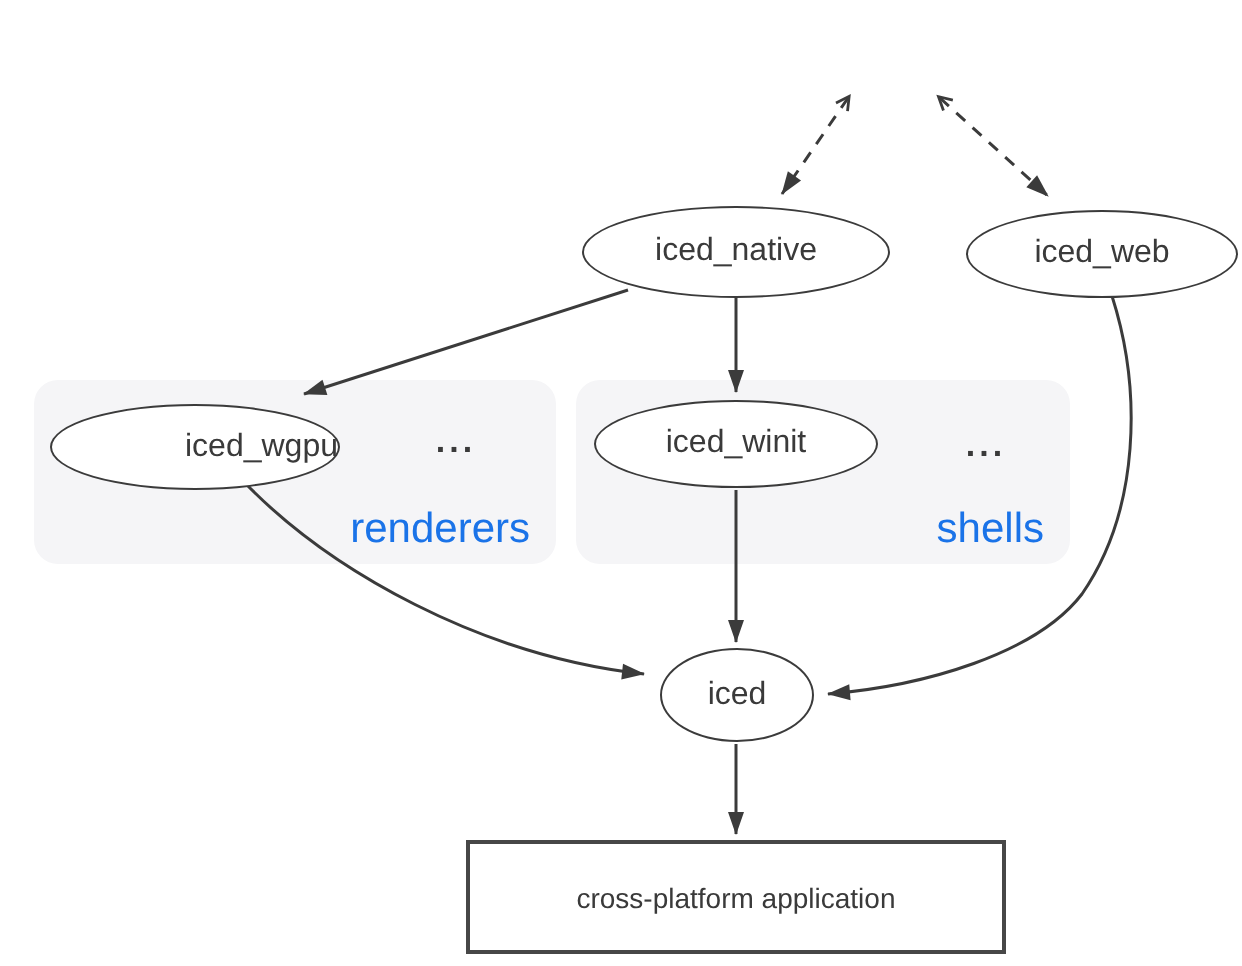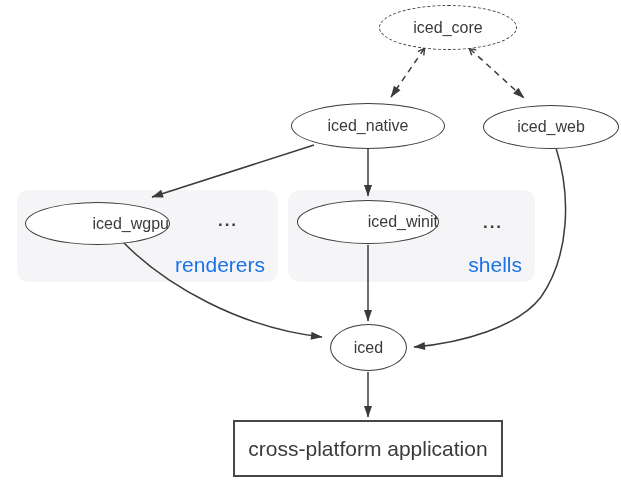--- a/index.html
+++ b/index.html
@@ -33,24 +33,24 @@
   
   .node{position:absolute;z-index:3;display:flex;align-items:center;justify-content:center;
         background:var(--node-fill);border:1.5px solid var(--stroke);
         font-size:16px;color:var(--text);white-space:nowrap;}
   .ellipse{border-radius:50%;}
   .ellipse.dashed{border-style:dashed;}
   .n-core  {left:379px;top:5px;  width:138px;height:45px;}
   .n-native{left:291px;top:103px;width:154px;height:46px;text-align:right;}
   .n-web   {left:483px;top:105px;width:136px;height:44px;text-align:right;}
   .n-wgpu  {left:25px; top:202px;width:145px;height:43px;justify-content:flex-end;}
-  .n-winit {left:297px;top:200px;width:142px;height:44px;justify-content:flex-end;}
+  .n-winit {left:297px;top:200px;width:142px;height:44px;}
   .n-iced  {left:330px;top:324px;width:77px; height:47px;}
   .n-app   {left:233px;top:420px;width:270px;height:57px;border-width:2px;border-color:#474747;
-            font-size:21px;}
+            font-size:14px;}
 </style>
 </head>
 <body>
 
 <div class="stage">
 
   <div class="group group-renderers">
     <span class="dots">...</span>
     <span class="glabel">renderers</span>
   </div>
@@ -71,23 +71,20 @@
     <path class="edge dashed" d="M424,49 L391,97" marker-start="url(#chev)" marker-end="url(#arrow)"></path>
     <path class="edge dashed" d="M470,49 L524,98" marker-start="url(#chev)" marker-end="url(#arrow)"></path>
     <path class="edge" d="M314,145 L152,197" marker-end="url(#arrow)"></path>
     <path class="edge" d="M368,149 L368,196" marker-end="url(#arrow)"></path>
     <path class="edge" d="M368,245 L368,321" marker-end="url(#arrow)"></path>
     <path class="edge" d="M123,242 C165,285 240,328 322,337" marker-end="url(#arrow)"></path>
     <path class="edge" d="M556,148 C571,195 570,255 541,297 C518,327 462,343 414,347" marker-end="url(#arrow)"></path>
     <path class="edge" d="M368,372 L368,417" marker-end="url(#arrow)"></path>
   </svg>
 
-  <div class="node ellipse dashed n-core">
-    <span>iced_core</span>
-  </div>
   <div class="node ellipse n-native">
     <span>iced_native</span>
   </div>
   <div class="node ellipse n-web">
     <span>iced_web</span>
   </div>
   <div class="node ellipse n-wgpu">
     <span>iced_wgpu</span>
   </div>
   <div class="node ellipse n-winit">

